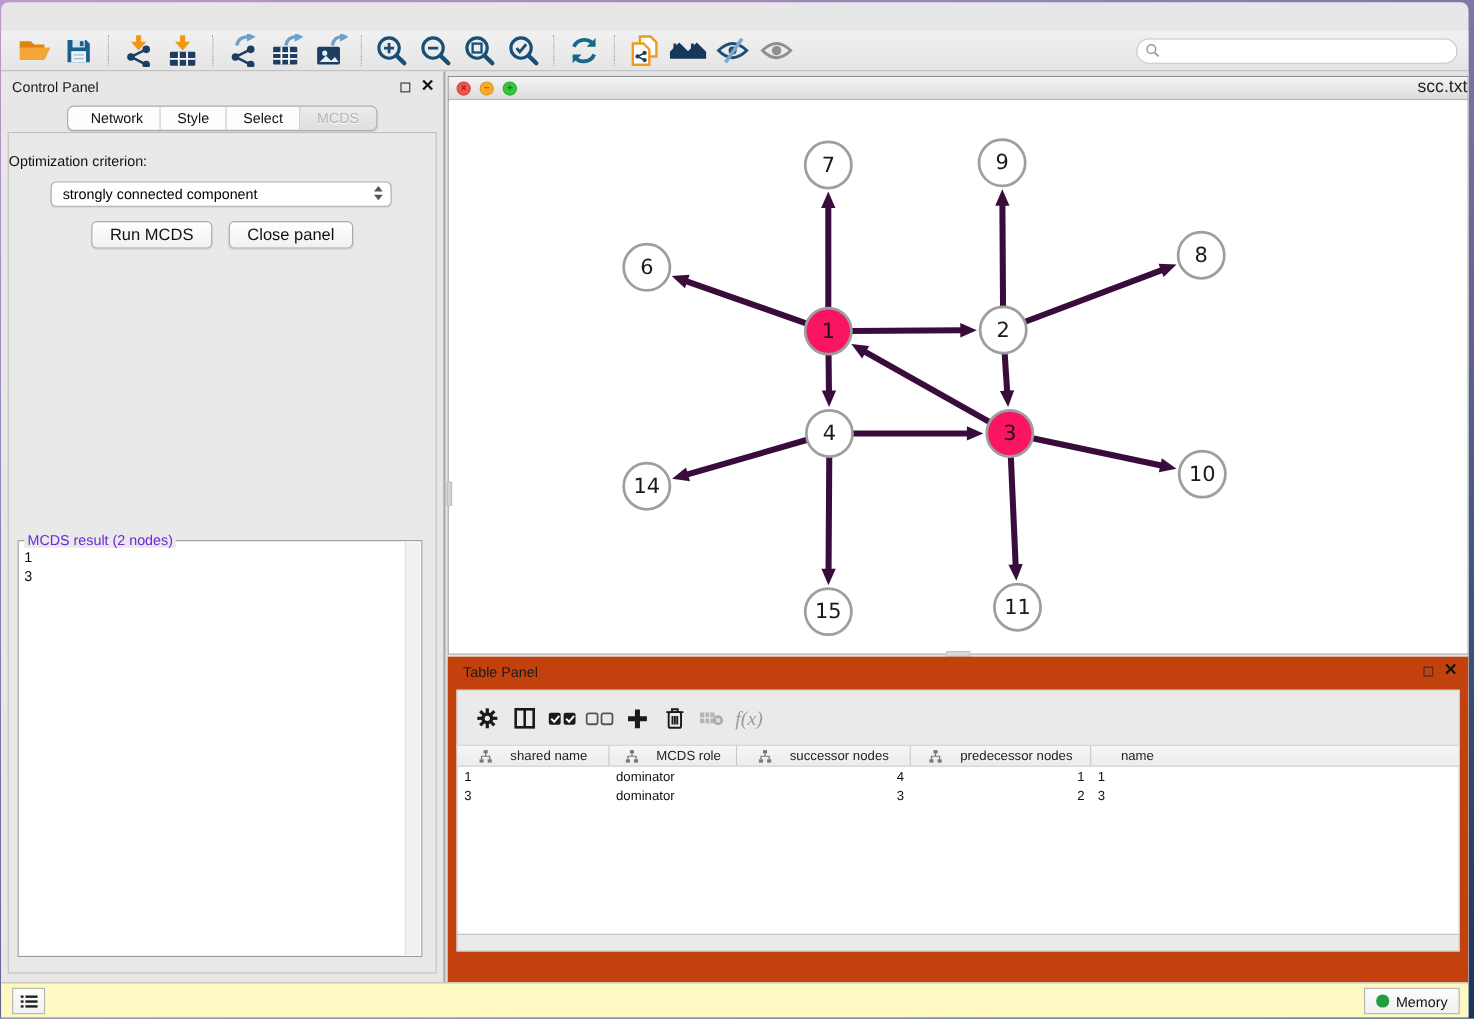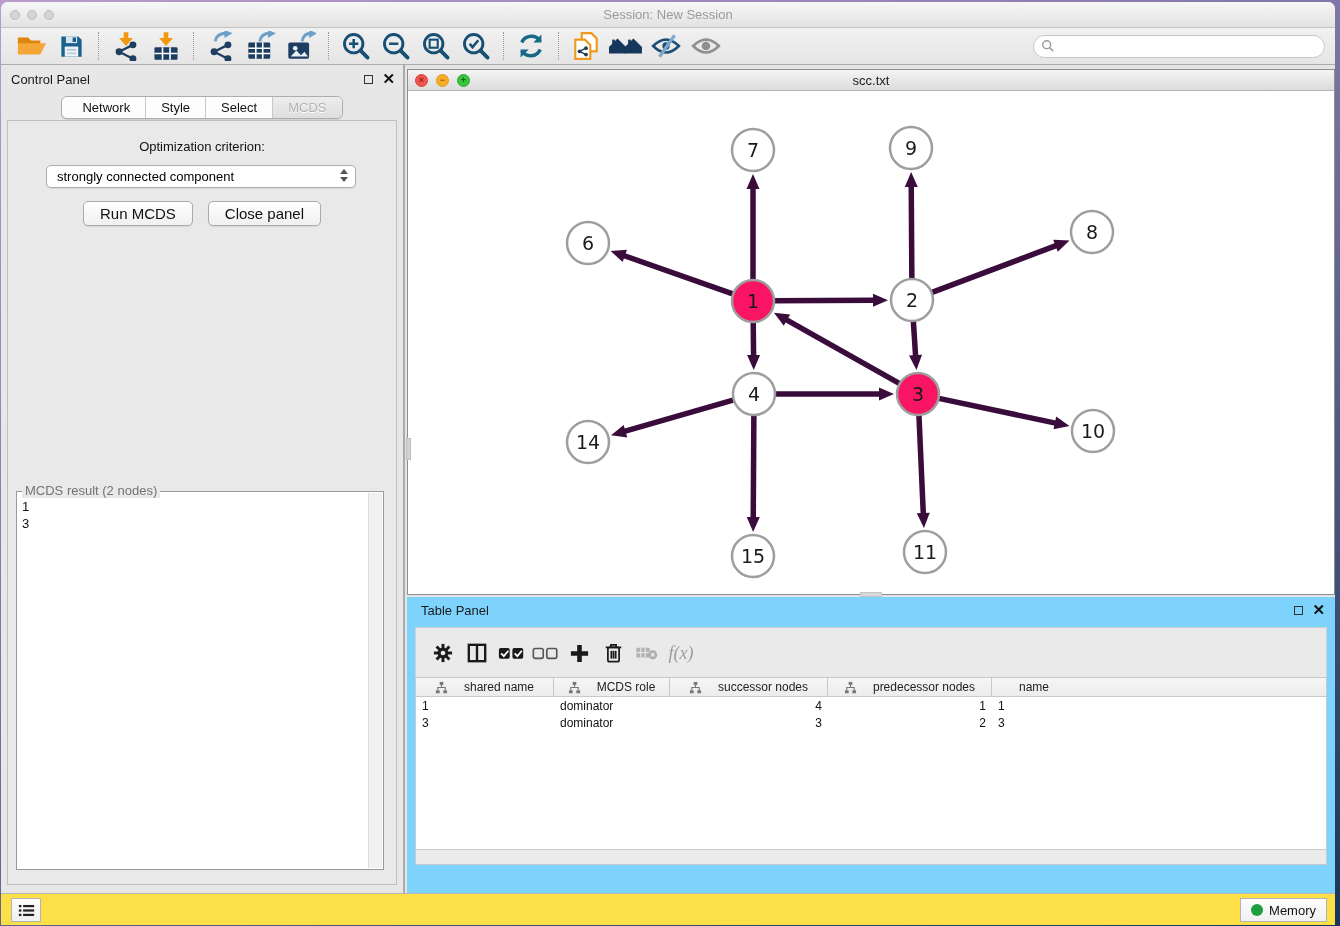--- a/index.html
+++ b/index.html
@@ -44,58 +44,58 @@
 
   .cp-tabs { position:absolute; top:31px; left:0; right:0; display:flex; justify-content:center; }
   .seg { display:inline-flex; border:1px solid #ADADAD; border-radius:6px; overflow:hidden;
     background:#FDFDFD; box-shadow:0 1px 1px rgba(0,0,0,0.10); }
   .seg span { padding:3px 15px; font-size:13px; color:#111; border-left:1px solid #C9C9C9; white-space:nowrap; }
   .seg span:first-child { border-left:none;padding-left:20px; }
   .seg span.active { background:linear-gradient(#EDEDED,#DEDEDE); color:#B3B3B3; text-shadow:0 1px 0 #fff; }
 
   .cp-content { position:absolute; top:55px; left:6px; right:6px; bottom:8px;
     background:#E9E9E9; border:1px solid #C0C0C0; }
-  .opt-label { margin-top:18px; text-align:center; font-size:13px; color:#111; }
+  .opt-label { margin-top:18px; text-align:left; font-size:13px; color:#111; }
   .combo { position:relative; margin:11px 40px 0 38px; height:23px; background:#fff;
     border:1px solid #ADADAD; border-radius:5px; display:flex; align-items:center;
     padding-left:10px; font-size:13px; box-shadow:0 1px 1px rgba(0,0,0,0.07); }
   .stepper { position:absolute; right:7px; top:3px; display:flex; flex-direction:column; gap:3px; align-items:center; }
   .tri-up { width:0; height:0; border-left:4px solid transparent; border-right:4px solid transparent; border-bottom:5px solid #555; }
   .tri-dn { width:0; height:0; border-left:4px solid transparent; border-right:4px solid transparent; border-top:5px solid #555; }
   .cp-btn-row { margin-top:13px; display:flex; justify-content:center; gap:15px; }
   .aqua-btn { background:linear-gradient(#FFFFFF,#F0F0F0); border:1px solid #ABABAB; border-radius:5px;
     padding:3px 16px; font-size:15px; color:#111; box-shadow:0 1px 1px rgba(0,0,0,0.08); }
 
   .result-box { position:absolute; top:370px; left:8px; right:12px; bottom:14px;
     border:1px solid #9A9A9A; background:#fff; }
   .result-legend { position:absolute; top:-9px; left:5px; background:#E9E9E9; padding:0 3px;
-    font-size:13px; color:#737373; white-space:nowrap; }
+    font-size:13px; color:#6d28d9; white-space:nowrap; }
   .result-lines { padding:6px 2px 0 5px; font-size:13px; color:#111; line-height:17px; }
   .result-scroll { position:absolute; top:1px; right:1px; bottom:1px; width:14px;
     background:#F1F1F1; border-left:1px solid #DCDCDC; }
 
   
   .right-area { position:absolute; left:406px; top:0; right:0; bottom:0; background:#E4E4E4; }
   .net-window { position:absolute; top:4px; left:0; right:0; height:526px;
     border:1px solid #8F8F8F; background:#fff; }
   .net-titlebar { height:21px; background:linear-gradient(#F4F4F4,#DCDCDC); border-bottom:1px solid #B5B5B5;
     position:relative; display:flex; align-items:center; }
   .tl { width:13px; height:13px; border-radius:50%; display:flex; align-items:center; justify-content:center;
     font-size:9px; font-weight:bold; line-height:1; }
   .tl-red   { background:#ED564C; border:1px solid #D8423B; color:#8E211B; }
   .tl-yel   { background:#F6AC27; border:1px solid #E09C1E; color:#95650D; }
   .tl-grn   { background:#39C43F; border:1px solid #2BAD31; color:#12691A; }
   .tl-row { display:flex; gap:8px; margin-left:7px; }
-  .net-title { position:absolute; left:0; right:0; text-align:center; font-size:13px; color:#222; }
+  .net-title { position:absolute; left:0; right:0; text-align:right; font-size:16px; color:#222; }
   .net-canvas { position:absolute; top:22px; left:0; right:0; bottom:0; background:#fff; overflow:hidden; }
   .v-handle { position:absolute; left:-2px; top:368px; width:5px; height:22px; background:#D3D3D3; border:1px solid #BEBEBE; }
   .h-handle { position:absolute; left:452px; bottom:-3px; width:22px; height:5px; background:#D9D9D9; border:1px solid #C4C4C4; }
 
   
-  .table-panel { position:absolute; top:532px; left:0; right:0; bottom:0; background:#7dd3fc; }
+  .table-panel { position:absolute; top:532px; left:0; right:0; bottom:0; background:#c2410c; }
   .tp-head { position:absolute; top:0; left:0; right:0; height:26px; display:flex; align-items:center; }
   .tp-head .ttl { margin-left:14px; font-size:13px; color:#1a1a1a; }
   .tp-head .win-ctl { position:absolute; right:10px; display:flex; gap:9px; align-items:center; }
   .tp-toolbar { position:absolute; top:30px; left:8px; right:8px; height:52px;
     background:#EAEAEA; border:1px solid #D2D2D2; display:flex; align-items:center; gap:0; padding-left:10px; }
   .tp-tbtn { width:34px; height:32px; display:flex; align-items:center; justify-content:center; }
   .fx-label { font-family:"Liberation Serif", serif; font-style:italic; font-size:18px; color:#9C9C9C; }
 
   .tp-table { position:absolute; top:80px; left:8px; right:8px; height:172px; background:#fff;
     border:1px solid #C9C9C9; border-bottom:none; font-size:12px; }
@@ -107,40 +107,32 @@
   .trow { display:flex; height:17px; align-items:center; color:#111; }
   .td { padding:0 6px; overflow:hidden; white-space:nowrap; }
   .c0 { width:138px; } .c1 { width:116px; } .c2 { width:158px; } .c3 { width:164px; } .c4 { width:84px; }
   .num { text-align:right; }
   .tp-hscroll { position:absolute; top:252px; left:8px; right:8px; height:16px;
     background:#EBEBEB; border:1px solid #C9C9C9; }
   .tp-tabs { position:absolute; top:276px; left:0; right:0; display:flex; justify-content:center; }
 
   
   .statusbar { position:absolute; bottom:0; left:0; right:0; height:32px;
-    background:#fde047; border-top:1px solid #B8B8B8; }
+    background:#fef9c3; border-top:1px solid #B8B8B8; }
   .sb-btn { position:absolute; top:4px; width:30px; height:24px; background:linear-gradient(#FDFDFD,#F0F0F0);
     border:1px solid #B3B3B3; display:flex; align-items:center; justify-content:center; }
   .mem-btn { position:absolute; right:8px; top:4px; height:24px; background:linear-gradient(#FDFDFD,#F0F0F0);
     border:1px solid #B3B3B3; display:flex; align-items:center; gap:6px; padding:0 10px; font-size:13px; color:#111; }
   .mem-dot { width:12px; height:12px; border-radius:50%; background:#1E9E3E; }
 </style>
 </head>
 <body>
 
 <div class="app">
 
-  <div class="titlebar">
-    <div class="mac-dots">
-      <span class="mac-dot"></span>
-      <span class="mac-dot"></span>
-      <span class="mac-dot"></span>
-    </div>
-    <div class="main-title">Session: New Session</div>
-  </div>
 
   <div class="toolbar">
     <div class="tb-btn">
       <svg width="30" height="26" viewBox="0 0 32 26">
         <path d="M2 4 h11 l3 3 h10 v4 H2 z" fill="#DD850F"></path>
         <path d="M7 10 h25 l-6 12 H2 L2 10 z" fill="#F4A636"></path>
       </svg>
     </div>
     <div class="tb-btn">
       <svg width="27" height="27" viewBox="0 0 24 24">

